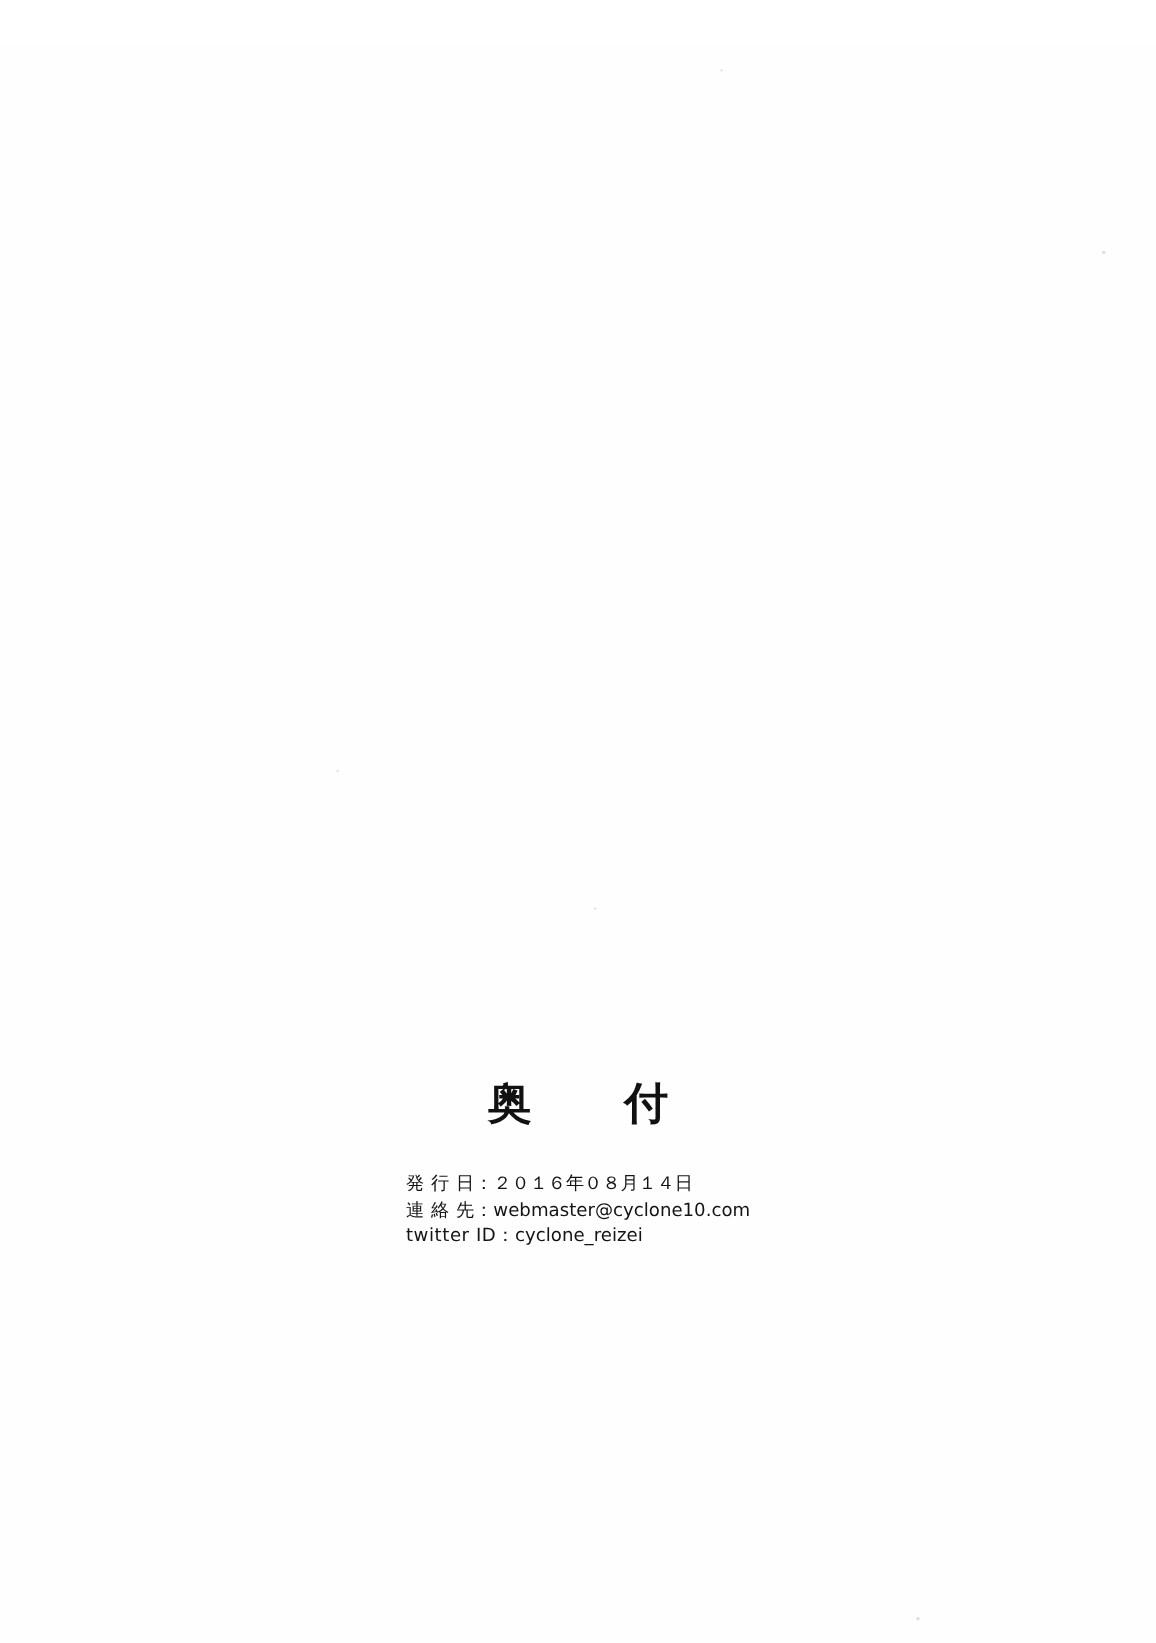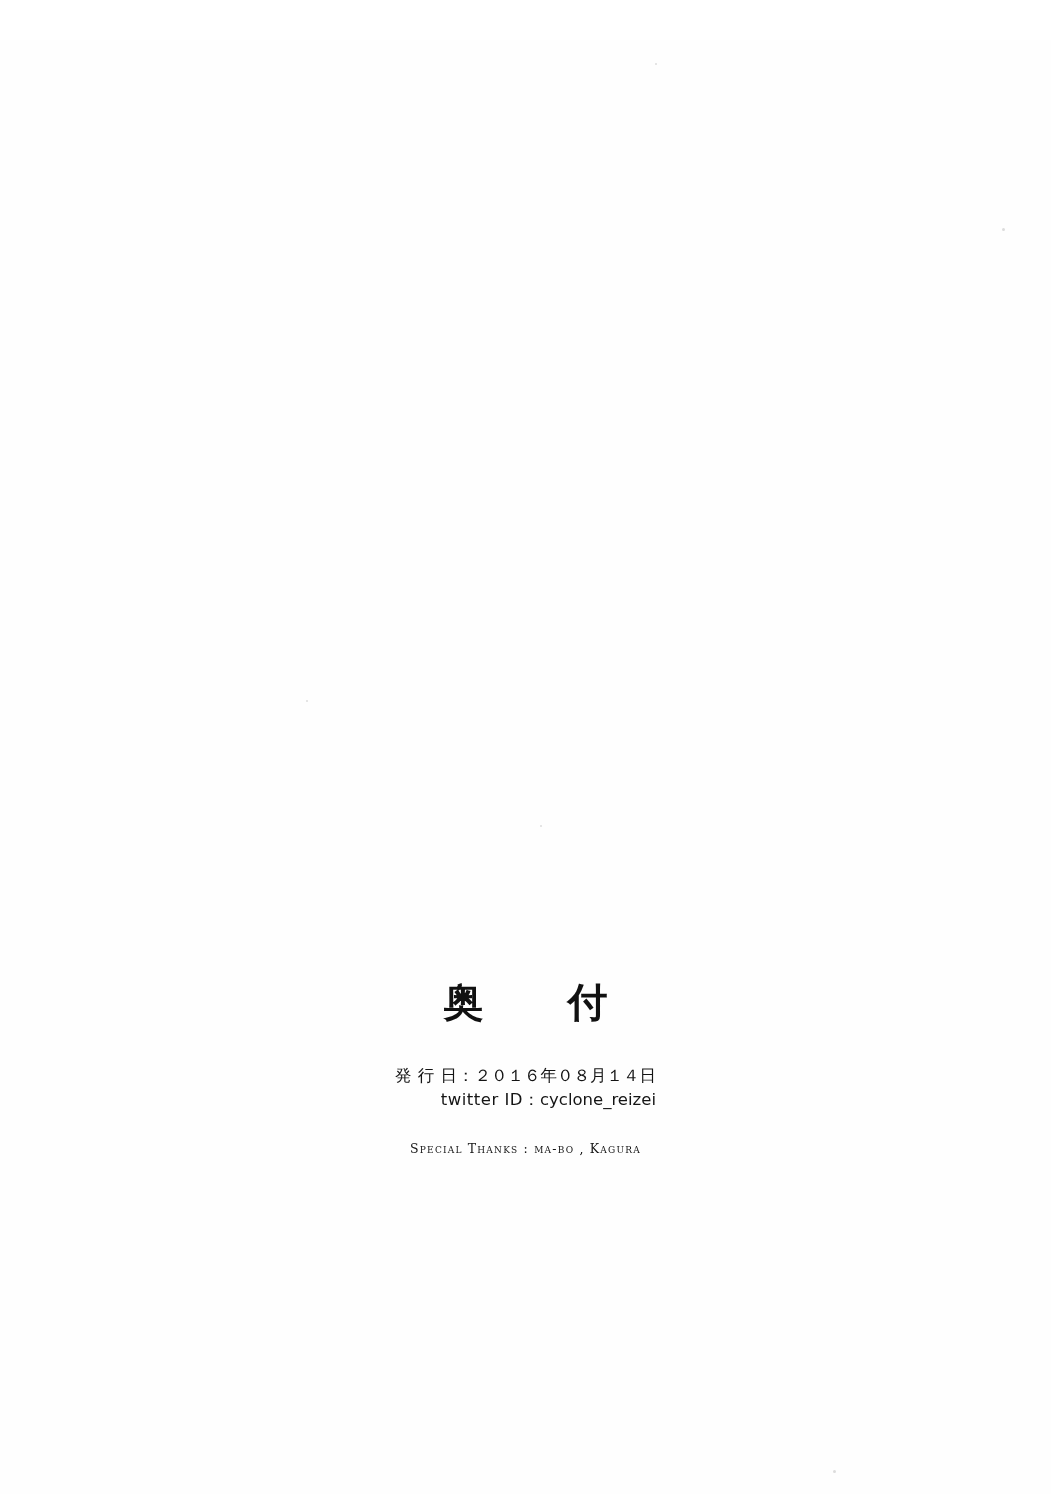--- a/index.html
+++ b/index.html
@@ -28,21 +28,21 @@
     font-family: "DejaVu Sans", sans-serif;
     font-size: 40px;
     font-weight: 700;
     letter-spacing: 22px;
     color: #111;
     margin: 0 0 34px 0;
     padding-left: 22px;
   }
   .imprint-block {
     display: inline-block;
-    text-align: right;
+    text-align: left;
     font-family: "DejaVu Sans", sans-serif;
     font-size: 16.5px;
     line-height: 23.5px;
     color: #141414;
   }
   .imprint-line {
     white-space: nowrap;
   }
   .imprint-line .lbl {
     letter-spacing: 0.5px;
@@ -97,24 +97,26 @@
 
   <div class="colophon">
 
     <h1 class="colophon-title">奥　付</h1>
 
     <div class="imprint-block">
       <div class="imprint-line">
         <span class="lbl">発 行 日：</span><span class="val">２０１６年０８月１４日</span>
       </div>
       <div class="imprint-line">
+        <span class="lbl">連 絡 先：</span><span class="val">webmaster@cyclone10.com</span>
+      </div>
+      <div class="imprint-line">
         <span class="lbl">twitter ID：</span><span class="val">cyclone_reizei</span>
       </div>
     </div>
 
-    <div class="special-thanks">Special Thanks : ma-bo , Kagura</div>
 
 
   </div>
 
   <div class="page-number">14</div>
 
 </div>
 
 </body></html>

